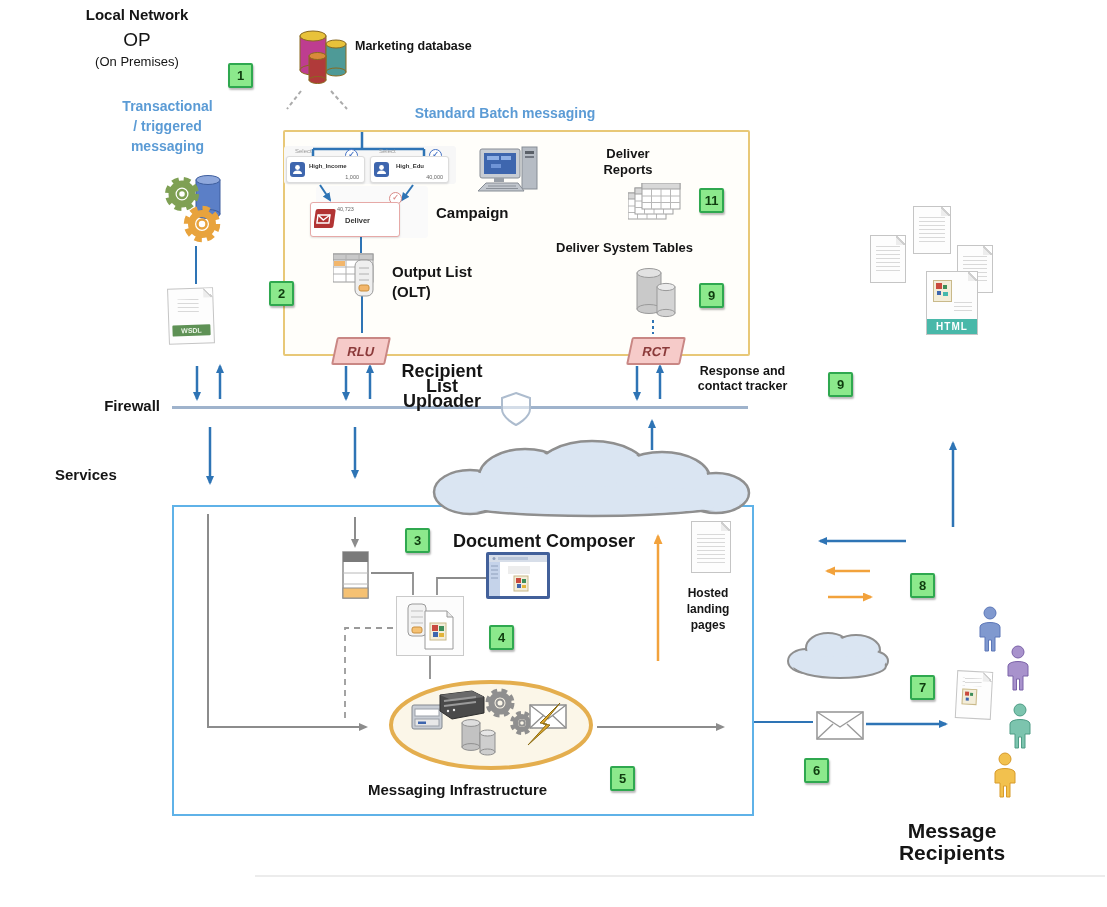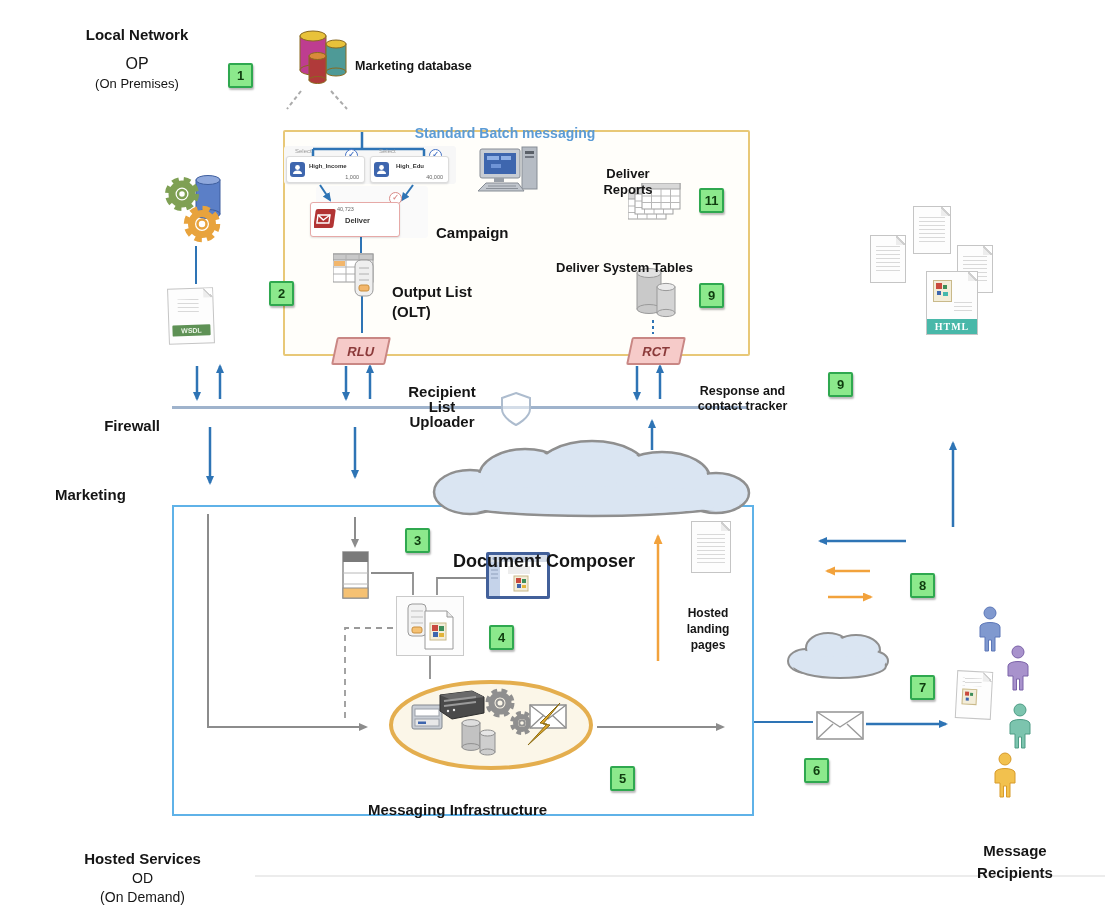--- a/index.html
+++ b/index.html
@@ -1,19 +1,19 @@
 <!DOCTYPE html>
 <html><head>
 <meta charset="utf-8">
 <style>
   html,body{margin:0;padding:0;background:#fff;}
   .stage{position:relative;width:1107px;height:907px;background:#fff;
          font-family:"Liberation Sans",sans-serif;overflow:hidden;color:#151515;}
   .abs{position:absolute;}
-  .b{font-weight:bold;color:#151515;margin-top:20px;}
+  .b{font-weight:bold;color:#151515;}
   .blue{color:#5B9BD5;}
   .ctr{text-align:center;}
   .badge{width:21px;height:21px;background:#8CE98C;border:2px solid #2FA84F;border-radius:2px;
          display:flex;align-items:center;justify-content:center;font-weight:bold;font-size:13px;
          color:#0F3D0F;box-shadow:1px 2px 2px rgba(0,0,0,.28);}
   .trap{width:50px;height:24px;background:#F6CBC9;border:2px solid #C98784;transform:skewX(-12deg);
         display:flex;align-items:center;justify-content:center;font-weight:bold;font-size:13px;
         color:#8B3A3A;border-radius:2px;}
   .ybox{border:2px solid #E8C877;background:#FFFEFA;border-radius:2px;}
   .bbox{border:2px solid #5FB2E8;background:#FFFFFF;}
@@ -445,21 +445,21 @@
       <span class="dlines" style="top:10px;height:28px;"></span>
   </div>
   <div class="abs doc" style="left:913px;top:206px;width:36px;height:46px;">
     <span class="fold"></span>
       <span class="dlines" style="top:10px;height:28px;"></span>
   </div>
   <div class="abs doc" style="left:957px;top:245px;width:34px;height:46px;">
     <span class="fold"></span>
       <span class="dlines" style="top:10px;height:28px;"></span>
   </div>
-  <div class="abs doc" style="left:926px;top:271px;width:50px;height:62px;font-family:Liberation Serif, serif;">
+  <div class="abs doc" style="left:926px;top:271px;width:50px;height:62px;">
     <span class="fold"></span>
     <span class="imgchip" style="left:6px;top:8px;width:17px;height:20px;">
       <i style="left:2px;top:2px;width:6px;height:6px;background:#C94A3E;"></i>
       <i style="left:9px;top:4px;width:4px;height:4px;background:#3E8E5A;"></i>
       <i style="left:3px;top:10px;width:4px;height:4px;background:#3E66AE;"></i>
       <i style="left:9px;top:11px;width:5px;height:4px;background:#45B8AC;"></i>
     </span>
     <span class="dlines" style="top:30px;height:10px;left:27px;right:5px;"></span>
     <span class="htmlband">HTML</span>
   </div>
@@ -471,67 +471,67 @@
   <div class="abs badge" style="left:610px;top:766px;">5</div>
   <div class="abs badge" style="left:804px;top:758px;">6</div>
   <div class="abs badge" style="left:910px;top:675px;">7</div>
   <div class="abs badge" style="left:910px;top:573px;">8</div>
   <div class="abs badge" style="left:828px;top:372px;">9</div>
   <div class="abs badge" style="left:699px;top:283px;">9</div>
   <div class="abs badge" style="left:699px;top:188px;">11</div>
 
   <div class="abs ctr" style="left:57px;top:6px;width:160px;">
     <div class="b" style="font-size:15px;">Local Network</div>
-    <div style="font-size:16px;margin-top:12px;">OP</div>
+    <div style="font-size:19px;margin-top:6px;">OP</div>
     <div style="font-size:13px;margin-top:3px;">(On Premises)</div>
   </div>
 
+  <div class="abs ctr blue" style="left:100px;top:96px;width:135px;font-weight:bold;font-size:14px;line-height:20px;">
+    <div>Transactional</div>
+    <div>/ triggered</div>
+    <div>messaging</div>
+  </div>
 
   <div class="abs b" style="left:355px;top:39px;font-size:12.5px;">Marketing database</div>
   <div class="abs ctr blue b" style="left:390px;top:105px;width:230px;font-size:14px;text-align:center;">Standard Batch messaging</div>
   <div class="abs b" style="left:436px;top:204px;font-size:15px;">Campaign</div>
 
   <div class="abs ctr b" style="left:596px;top:146px;width:64px;font-size:13px;line-height:16px;">
     <div>Deliver</div>
     <div>Reports</div>
   </div>
   <div class="abs b" style="left:556px;top:240px;font-size:13px;">Deliver System Tables</div>
 
   <div class="abs b" style="left:392px;top:262px;font-size:15px;line-height:20px;">
     <div>Output List</div>
     <div>(OLT)</div>
   </div>
 
-  <div class="abs ctr b" style="left:396px;top:364px;width:92px;font-size:15px;line-height:15px;">
+  <div class="abs ctr b" style="left:396px;top:364px;width:92px;font-size:18px;line-height:15px;">
     <div>Recipient List</div>
     <div>Uploader</div>
   </div>
   <div class="abs ctr b" style="left:690px;top:364px;width:105px;font-size:12.5px;line-height:15px;">
     <div>Response and</div>
     <div>contact tracker</div>
   </div>
 
   <div class="abs b" style="left:60px;top:397px;width:100px;text-align:right;font-size:15px;">Firewall</div>
-  <div class="abs b" style="left:55px;top:466px;font-size:15px;">Marketing</div>
+  <div class="abs b" style="left:55px;top:466px;font-size:15px;">Services</div>
 
 
   <div class="abs b" style="left:453px;top:531px;font-size:18px;">Document Composer</div>
 
   <div class="abs ctr b" style="left:676px;top:585px;width:64px;font-size:12px;line-height:16px;">
     <div>Hosted</div>
     <div>landing</div>
     <div>pages</div>
   </div>
 
   <div class="abs b" style="left:368px;top:781px;font-size:15px;">Messaging Infrastructure</div>
 
-  <div class="abs ctr" style="left:60px;top:830px;width:165px;">
-    <div class="b" style="font-size:15px;">Hosted Services</div>
-    <div style="font-size:14px;margin-top:3px;">OD</div>
-    <div style="font-size:14px;margin-top:3px;">(On Demand)</div>
-  </div>
-
-  <div class="abs ctr b" style="left:961px;top:820px;width:108px;font-size:15px;line-height:22px;">
+
+  <div class="abs ctr b" style="left:898px;top:820px;width:108px;font-size:21px;line-height:22px;">
     <div>Message</div>
     <div>Recipients</div>
   </div>
 
 </div>
 
 </body></html>

